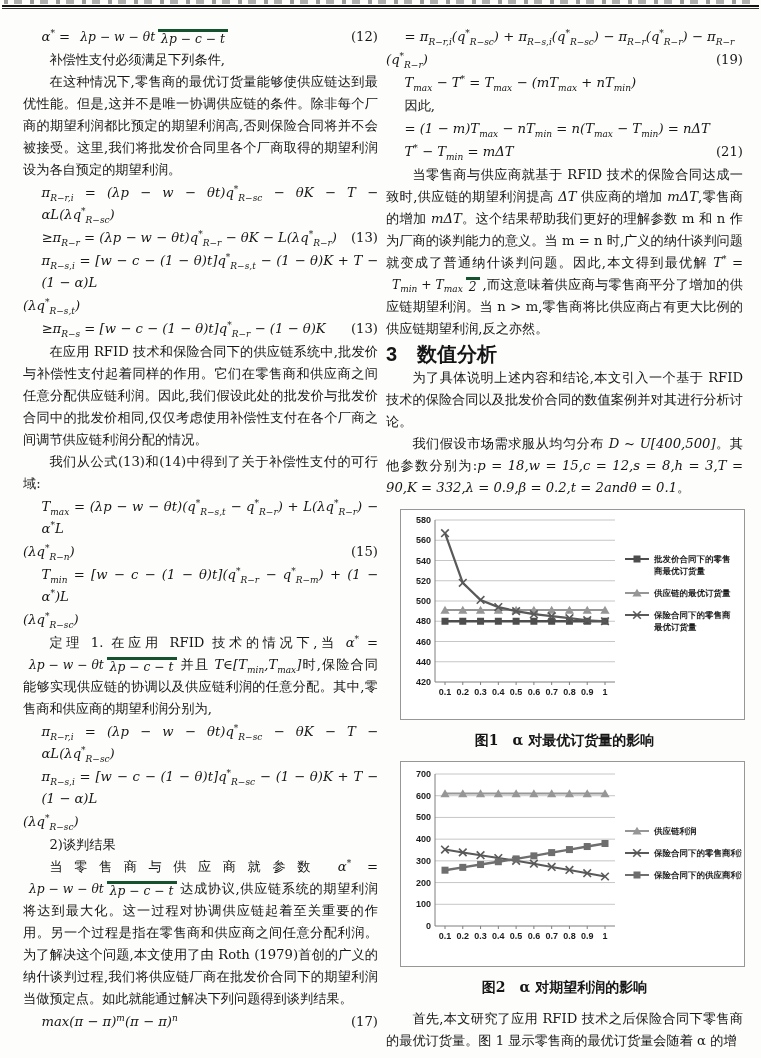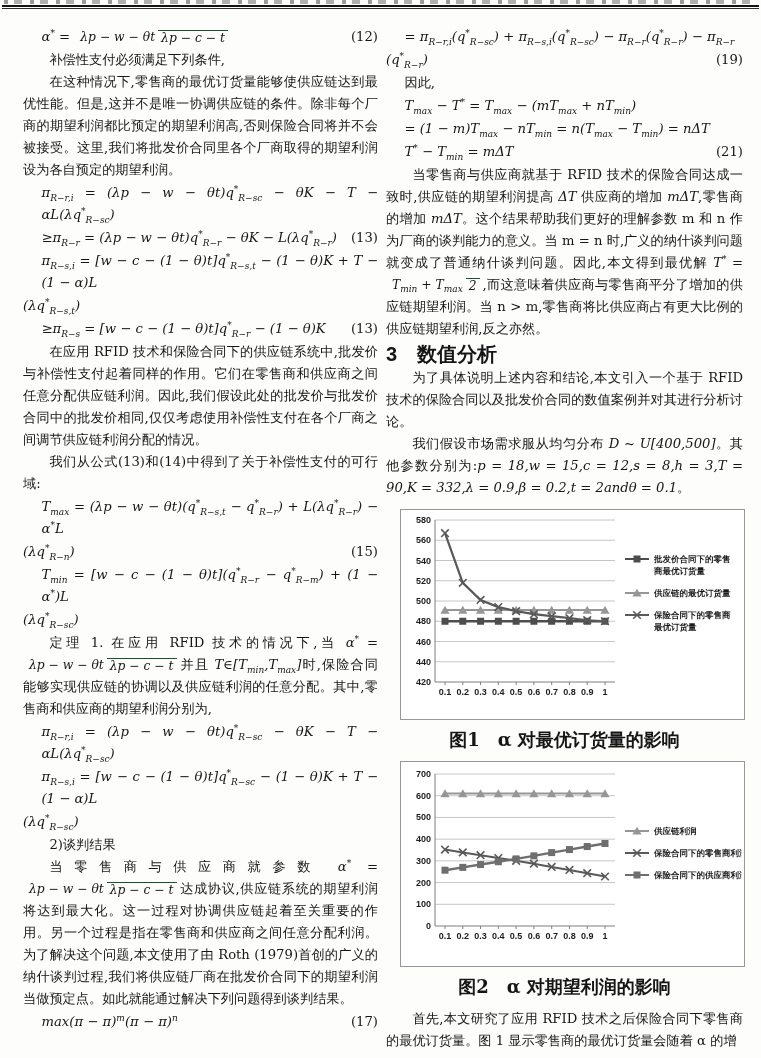--- a/index.html
+++ b/index.html
@@ -19,23 +19,23 @@
   .eqline{display:flex;align-items:center;padding-left:1.4em;margin:1px 0;}
   .eqline.cont{padding-left:0;}
   .eqbody{flex:1;min-width:0;}
   .m{font-style:italic;}
   .t{font-style:normal;}
   sub,sup{font-size:9px;line-height:0;}
   .eqnum{font-style:normal;margin-left:6px;white-space:nowrap;}
   .frac{display:inline-flex;align-items:center;vertical-align:middle;
         line-height:1.15;font-style:italic;margin:0 3px;font-size:12.3px;text-indent:0;}
   .frac .num{padding:0 3px;}
-  .frac .den{border-top:1px solid #14532d;padding:0 3px;}
+  .frac .den{border-top:3px solid #14532d;padding:0 3px;}
   .chart-box{width:343px;margin:10px 0 2px 14px;border:1px solid #979797;background:#fff;}
-  .caption{text-align:center;font-weight:bold;font-size:18px;margin:9px 0 10px 0;text-indent:0;}
+  .caption{text-align:center;font-weight:bold;font-size:14px;margin:9px 0 10px 0;text-indent:0;}
   svg text{font-family:"Liberation Sans","DejaVu Sans",sans-serif;font-weight:bold;font-size:9px;fill:#1c1c1c;}
   svg text.lg{font-size:8.5px;}
 </style>
 </head>
 <body>
 
 <div class="page">
   <div class="masthead">
     <div class="frag"></div>
     <div class="rule"></div>
@@ -107,24 +107,24 @@
     </div>
   <div class="col right" id="col-right">
       <div class="eqline">
         <span class="eqbody"><span class="m">= π<sub>R−r,i</sub>(q<sup>*</sup><sub>R−sc</sub>) + π<sub>R−s,i</sub>(q<sup>*</sup><sub>R−sc</sub>) − π<sub>R−r</sub>(q<sup>*</sup><sub>R−r</sub>) − π<sub>R−r</sub></span></span>
       </div>
       <div class="eqline cont">
         <span class="eqbody"><span class="m">(q<sup>*</sup><sub>R−r</sub>)</span></span>
         <span class="eqnum">(19)</span>
       </div>
       <div class="eqline">
+        <span class="eqbody"><span class="m">T<sub>max</sub> − T<sup>*</sup> = T<sub>max</sub> − (mT<sub>max</sub> + nT<sub>min</sub>)</span></span>
+      </div>
+      <div class="eqline">
         <span class="eqbody"><span class="t">因此,</span></span>
-      </div>
-      <div class="eqline">
-        <span class="eqbody"><span class="m">T<sub>max</sub> − T<sup>*</sup> = T<sub>max</sub> − (mT<sub>max</sub> + nT<sub>min</sub>)</span></span>
       </div>
       <div class="eqline">
         <span class="eqbody"><span class="m">= (1 − m)T<sub>max</sub> − nT<sub>min</sub> = n(T<sub>max</sub> − T<sub>min</sub>) = nΔT</span></span>
       </div>
       <div class="eqline">
         <span class="eqbody"><span class="m">T<sup>*</sup> − T<sub>min</sub> = mΔT</span></span>
         <span class="eqnum">(21)</span>
       </div>
       <div class="para"><span class="t">当零售商与供应商就基于 RFID 技术的保险合同达成一致时,供应链的期望利润提高 </span><span class="m">ΔT</span><span class="t"> 供应商的增加 </span><span class="m">mΔT</span><span class="t">,零售商的增加 </span><span class="m">mΔT</span><span class="t">。这个结果帮助我们更好的理解参数 m 和 n 作为厂商的谈判能力的意义。当 m = n 时,广义的纳什谈判问题就变成了普通纳什谈判问题。因此,本文得到最优解 </span><span class="m">T<sup>*</sup> = </span><span class="frac">
           <span class="num">T<sub>min</sub> + T<sub>max</sub></span>

